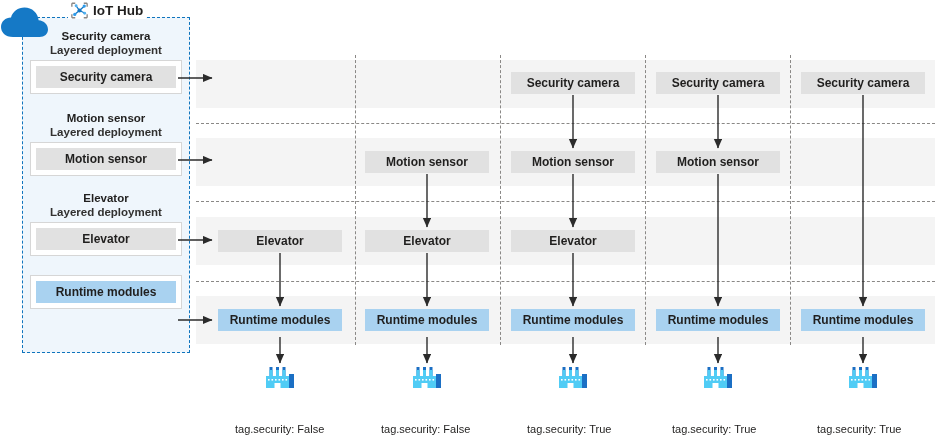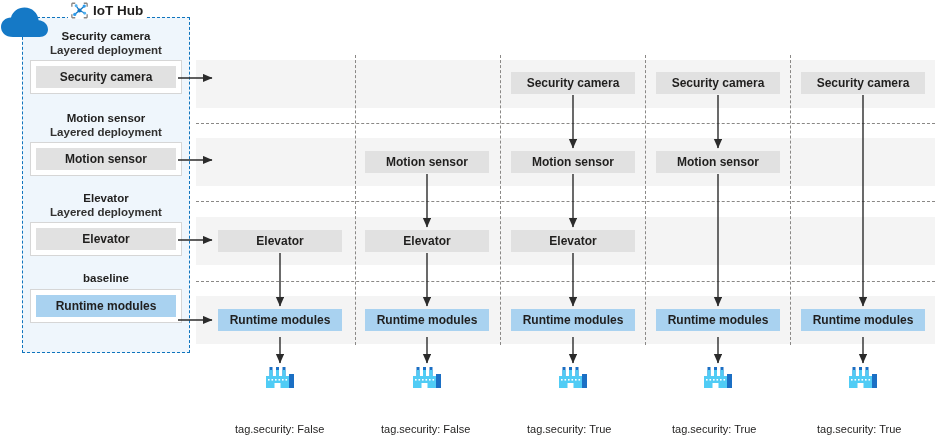--- a/index.html
+++ b/index.html
@@ -152,21 +152,20 @@
       <span class="l1">Elevator</span>
       <span class="l2">Layered deployment</span>
     </div>
     <div class="dep-outer">
       <div class="dep-box">Elevator</div>
     </div>
   </div>
 
   <div class="dep-group" style="top:272px;">
     <div class="dep-label">
-      <span class="l1">baseline</span>
     </div>
     <div class="dep-outer">
       <div class="dep-box blue">Runtime modules</div>
     </div>
   </div>
 
   <div class="node" style="left:218px;top:230px;width:124px;">Elevator</div>
   <div class="node blue" style="left:218px;top:309px;width:124px;">Runtime modules</div>
 
   <div class="node" style="left:365px;top:151px;width:124px;">Motion sensor</div>

